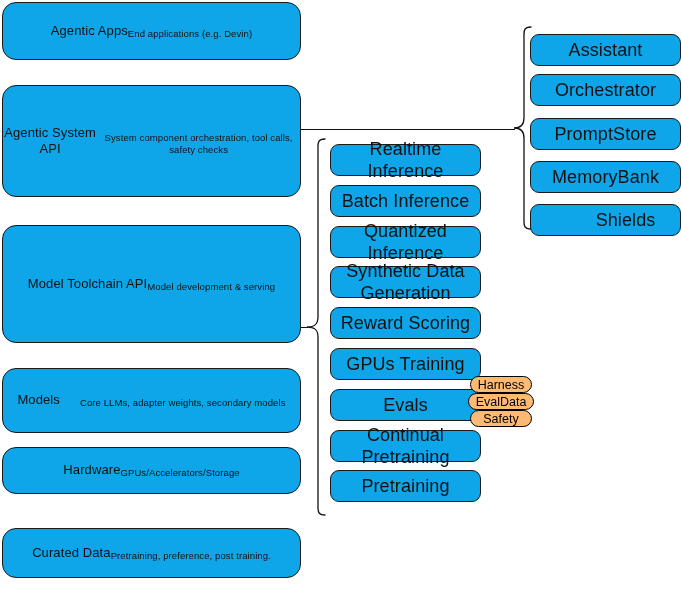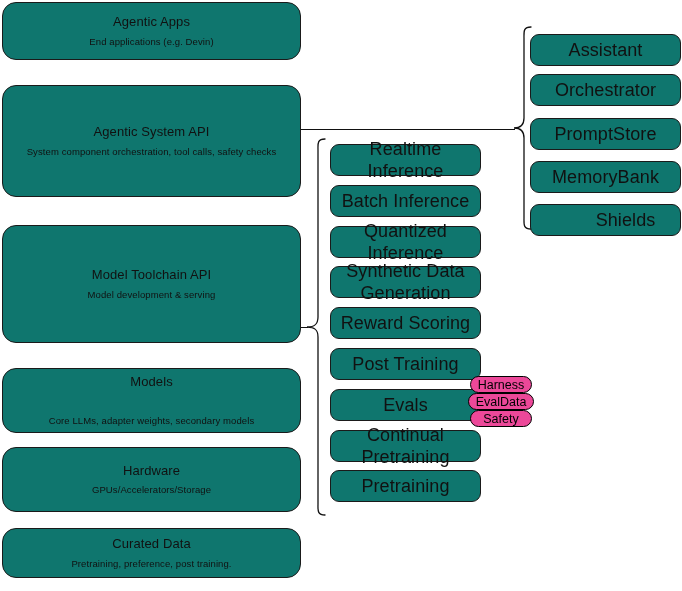--- a/index.html
+++ b/index.html
@@ -17,25 +17,25 @@
     width: 682px;
     height: 591px;
     background: #ffffff;
     overflow: hidden;
   }
 
   
   .box {
     position: absolute;
     box-sizing: border-box;
-    background: #0f766e;
+    background: #0ea5e9;
     border: 1px solid #1a1a1a;
     border-radius: 12px;
     display: flex;
-    flex-direction: column;
+    flex-direction: row;
     align-items: center;
     justify-content: center;
     text-align: center;
     line-height: 1.25;
   }
   .box .title {
     font-size: 13px;
     color: #111111;
     letter-spacing: 0.1px;
   }
@@ -69,21 +69,21 @@
   }
   .right-box {
     left: 530px;
     width: 151px;
   }
 
   
   .pill {
     position: absolute;
     box-sizing: border-box;
-    background: #ec4899;
+    background: #fdba74;
     border: 1px solid #000000;
     border-radius: 999px;
     display: flex;
     align-items: center;
     justify-content: center;
     font-size: 12.5px;
     color: #000000;
     height: 17px;
   }
 
@@ -119,21 +119,21 @@
   <div class="box layer-box" style="top:225px;height:118px;">
     <div class="title">Model Toolchain API</div>
     <div class="subtitle">Model development &amp; serving</div>
   </div>
 
   <div class="box layer-box" style="top:368px;height:65px;gap:20px;">
     <div class="title">Models</div>
     <div class="subtitle">Core LLMs, adapter weights, secondary models</div>
   </div>
 
-  <div class="box layer-box" style="top:447px;height:65px;">
+  <div class="box layer-box" style="top:447px;height:47px;">
     <div class="title">Hardware</div>
     <div class="subtitle">GPUs/Accelerators/Storage</div>
   </div>
 
   <div class="box layer-box" style="top:528px;height:50px;">
     <div class="title">Curated Data</div>
     <div class="subtitle">Pretraining, preference, post training.</div>
   </div>
 
   <div class="hline" style="left:301px;top:129px;width:214px;"></div>
@@ -161,21 +161,21 @@
   <div class="box cap-box mid-box" style="top:226px;">
     <div class="title">Quantized Inference</div>
   </div>
   <div class="box cap-box mid-box" style="top:266px;">
     <div class="title">Synthetic Data Generation</div>
   </div>
   <div class="box cap-box mid-box" style="top:307px;">
     <div class="title">Reward Scoring</div>
   </div>
   <div class="box cap-box mid-box" style="top:348px;">
-    <div class="title">Post Training</div>
+    <div class="title">GPUs Training</div>
   </div>
   <div class="box cap-box mid-box" style="top:430px;">
     <div class="title">Continual Pretraining</div>
   </div>
   <div class="box cap-box mid-box" style="top:389px;">
     <div class="title">Evals</div>
   </div>
   <div class="box cap-box mid-box" style="top:470px;">
     <div class="title">Pretraining</div>
   </div>

